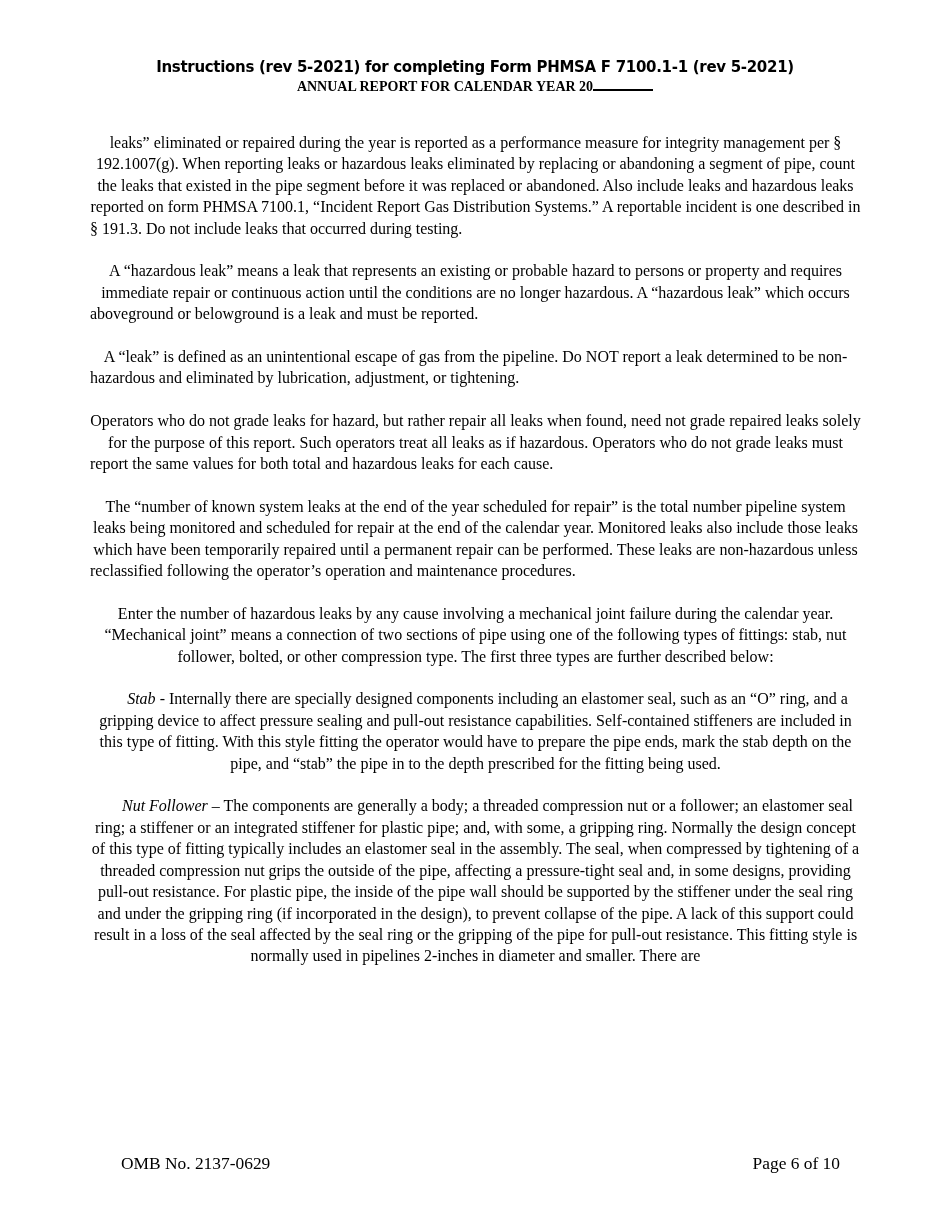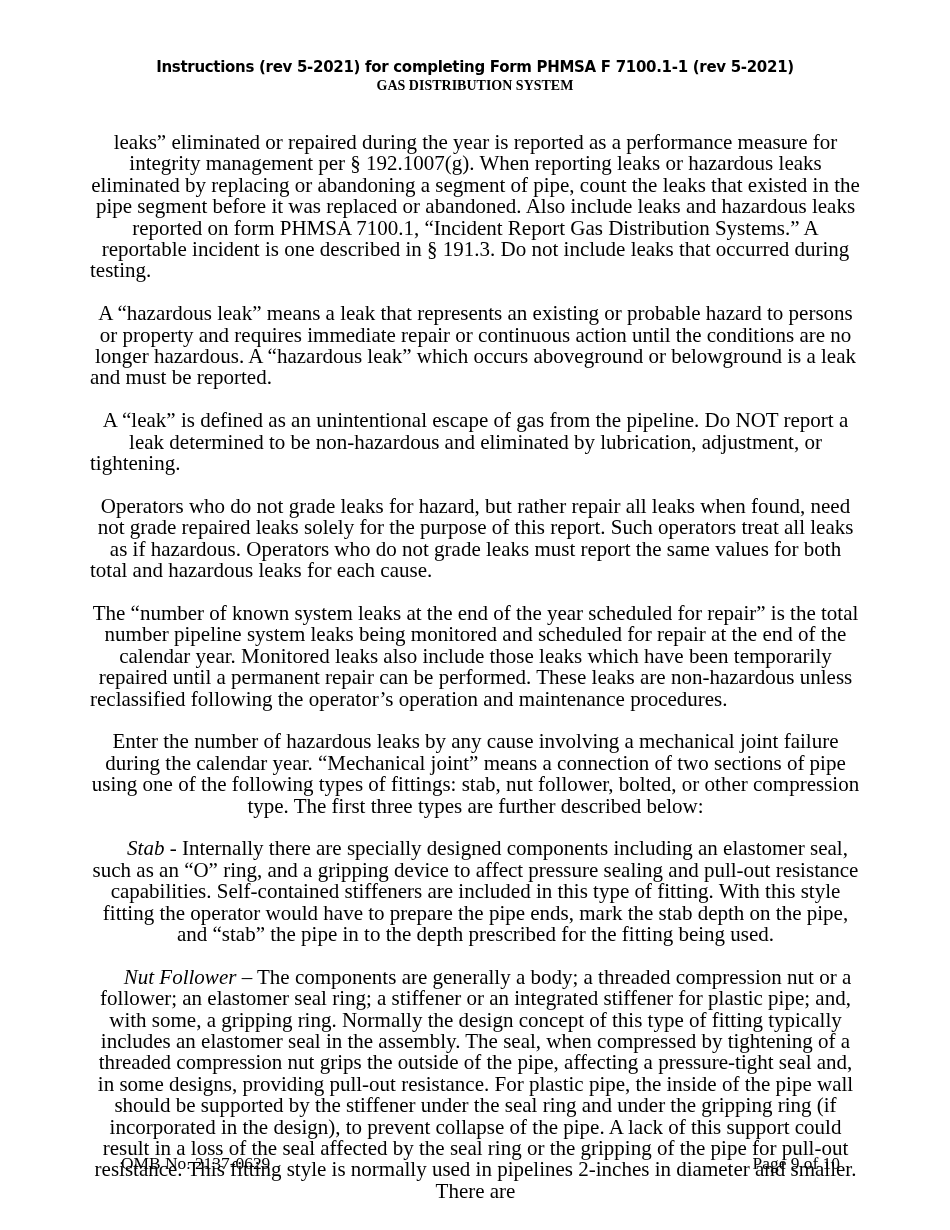--- a/index.html
+++ b/index.html
@@ -2,47 +2,47 @@
 <html><head>
 <meta charset="utf-8">
 <style>
   html, body { margin: 0; padding: 0; background: #ffffff; }
   body { width: 950px; height: 1230px; position: relative; overflow: hidden; color: #000; }
   .page { position: absolute; left: 0; top: 0; width: 950px; height: 940px; }
   .header { position: absolute; left: 0; top: 58px; width: 950px; text-align: center; }
   .h-title { font-family: "DejaVu Sans", sans-serif; font-weight: bold; font-size: 15px; line-height: 19px; letter-spacing: -0.3px; }
   .h-sub { font-family: "Liberation Serif", serif; font-weight: bold; font-size: 14px; line-height: 17px; }
   .blank { display: inline-block; width: 60px; border-bottom: 2px solid #000; height: 12px; vertical-align: baseline; }
-  .body { position: absolute; left: 90px; top: 132px; width: 771px; font-family: "Liberation Serif", serif; font-size: 21px; line-height: 21.4px; }
+  .body { position: absolute; left: 90px; top: 132px; width: 771px; font-family: "Liberation Serif", serif; font-size: 16px; line-height: 21.4px; }
   .body p { margin: 0 0 21.4px 0; text-align: center; }
   .justify { text-align: justify; text-align-last: left; }
   .left { text-align: left; }
   .body p.last { margin-bottom: 0; }
   em { font-style: italic; margin-left: 24px; }
   .footer { position: absolute; left: 112px; top: 1152px; width: 728px; font-family: "Liberation Serif", serif; font-size: 17.4px; line-height: 22px; }
   .f-left { position: absolute; left: 0; top: 0; margin-left: 9px; }
   .f-right { position: absolute; right: 0; top: 0; }
 </style>
 </head>
 <body>
 
 <div class="page">
   <div class="header">
     <div class="h-title">Instructions (rev 5-2021) for completing Form PHMSA F 7100.1-1 (rev 5-2021)</div>
-    <div class="h-sub">GAS DISTRIBUTION SYSTEM</div>
+    <div class="h-sub"><span>ANNUAL REPORT FOR CALENDAR YEAR 20</span><span class="blank"></span></div>
   </div>
 
   <div class="body">
     <p class="justify">leaks” eliminated or repaired during the year is reported as a performance measure for integrity management per § 192.1007(g). When reporting leaks or hazardous leaks eliminated by replacing or abandoning a segment of pipe, count the leaks that existed in the pipe segment before it was replaced or abandoned. Also include leaks and hazardous leaks reported on form PHMSA 7100.1, “Incident Report Gas Distribution Systems.” A reportable incident is one described in § 191.3. Do not include leaks that occurred during testing.</p>
     <p class="justify">A “hazardous leak” means a leak that represents an existing or probable hazard to persons or property and requires immediate repair or continuous action until the conditions are no longer hazardous. A “hazardous leak” which occurs aboveground or belowground is a leak and must be reported.</p>
     <p class="justify">A “leak” is defined as an unintentional escape of gas from the pipeline. Do NOT report a leak determined to be non-hazardous and eliminated by lubrication, adjustment, or tightening.</p>
     <p class="justify">Operators who do not grade leaks for hazard, but rather repair all leaks when found, need not grade repaired leaks solely for the purpose of this report.  Such operators treat all leaks as if hazardous. Operators who do not grade leaks must report the same values for both total and hazardous leaks for each cause.</p>
     <p class="justify">The “number of known system leaks at the end of the year scheduled for repair” is the total number pipeline system leaks being monitored and scheduled for repair at the end of the calendar year. Monitored leaks also include those leaks which have been temporarily repaired until a permanent repair can be performed. These leaks are non-hazardous unless reclassified following the operator’s operation and maintenance procedures.</p>
     <p class="left">Enter the number of hazardous leaks by any cause involving a mechanical joint failure during the calendar year.  “Mechanical joint” means a connection of two sections of pipe using one of the following types of fittings: stab, nut follower, bolted, or other compression type.  The first three types are further described below:</p>
     <p class="left"><em>Stab</em><span> - Internally there are specially designed components including an elastomer seal, such as an “O” ring, and a gripping device to affect pressure sealing and pull-out resistance capabilities. Self-contained stiffeners are included in this type of fitting. With this style fitting the operator would have to prepare the pipe ends, mark the stab depth on the pipe, and “stab” the pipe in to the depth prescribed for the fitting being used.</span></p>
     <p class="left last"><em>Nut Follower</em><span> – The components are generally a body; a threaded compression nut or a follower; an elastomer seal ring; a stiffener or an integrated stiffener for plastic pipe; and, with some, a gripping ring. Normally the design concept of this type of fitting typically includes an elastomer seal in the assembly. The seal, when compressed by tightening of a threaded compression nut grips the outside of the pipe, affecting a pressure-tight seal and, in some designs, providing pull-out resistance. For plastic pipe, the inside of the pipe wall should be supported by the stiffener under the seal ring and under the gripping ring (if incorporated in the design), to prevent collapse of the pipe. A lack of this support could result in a loss of the seal affected by the seal ring or the gripping of the pipe for pull-out resistance. This fitting style is normally used in pipelines 2-inches in diameter and smaller. There are</span></p>
   </div>
 
   <div class="footer">
     <span class="f-left">OMB No. 2137-0629</span>
-    <span class="f-right">Page 9 of 10</span>
+    <span class="f-right">Page 6 of 10</span>
   </div>
 </div>
 
 </body></html>

